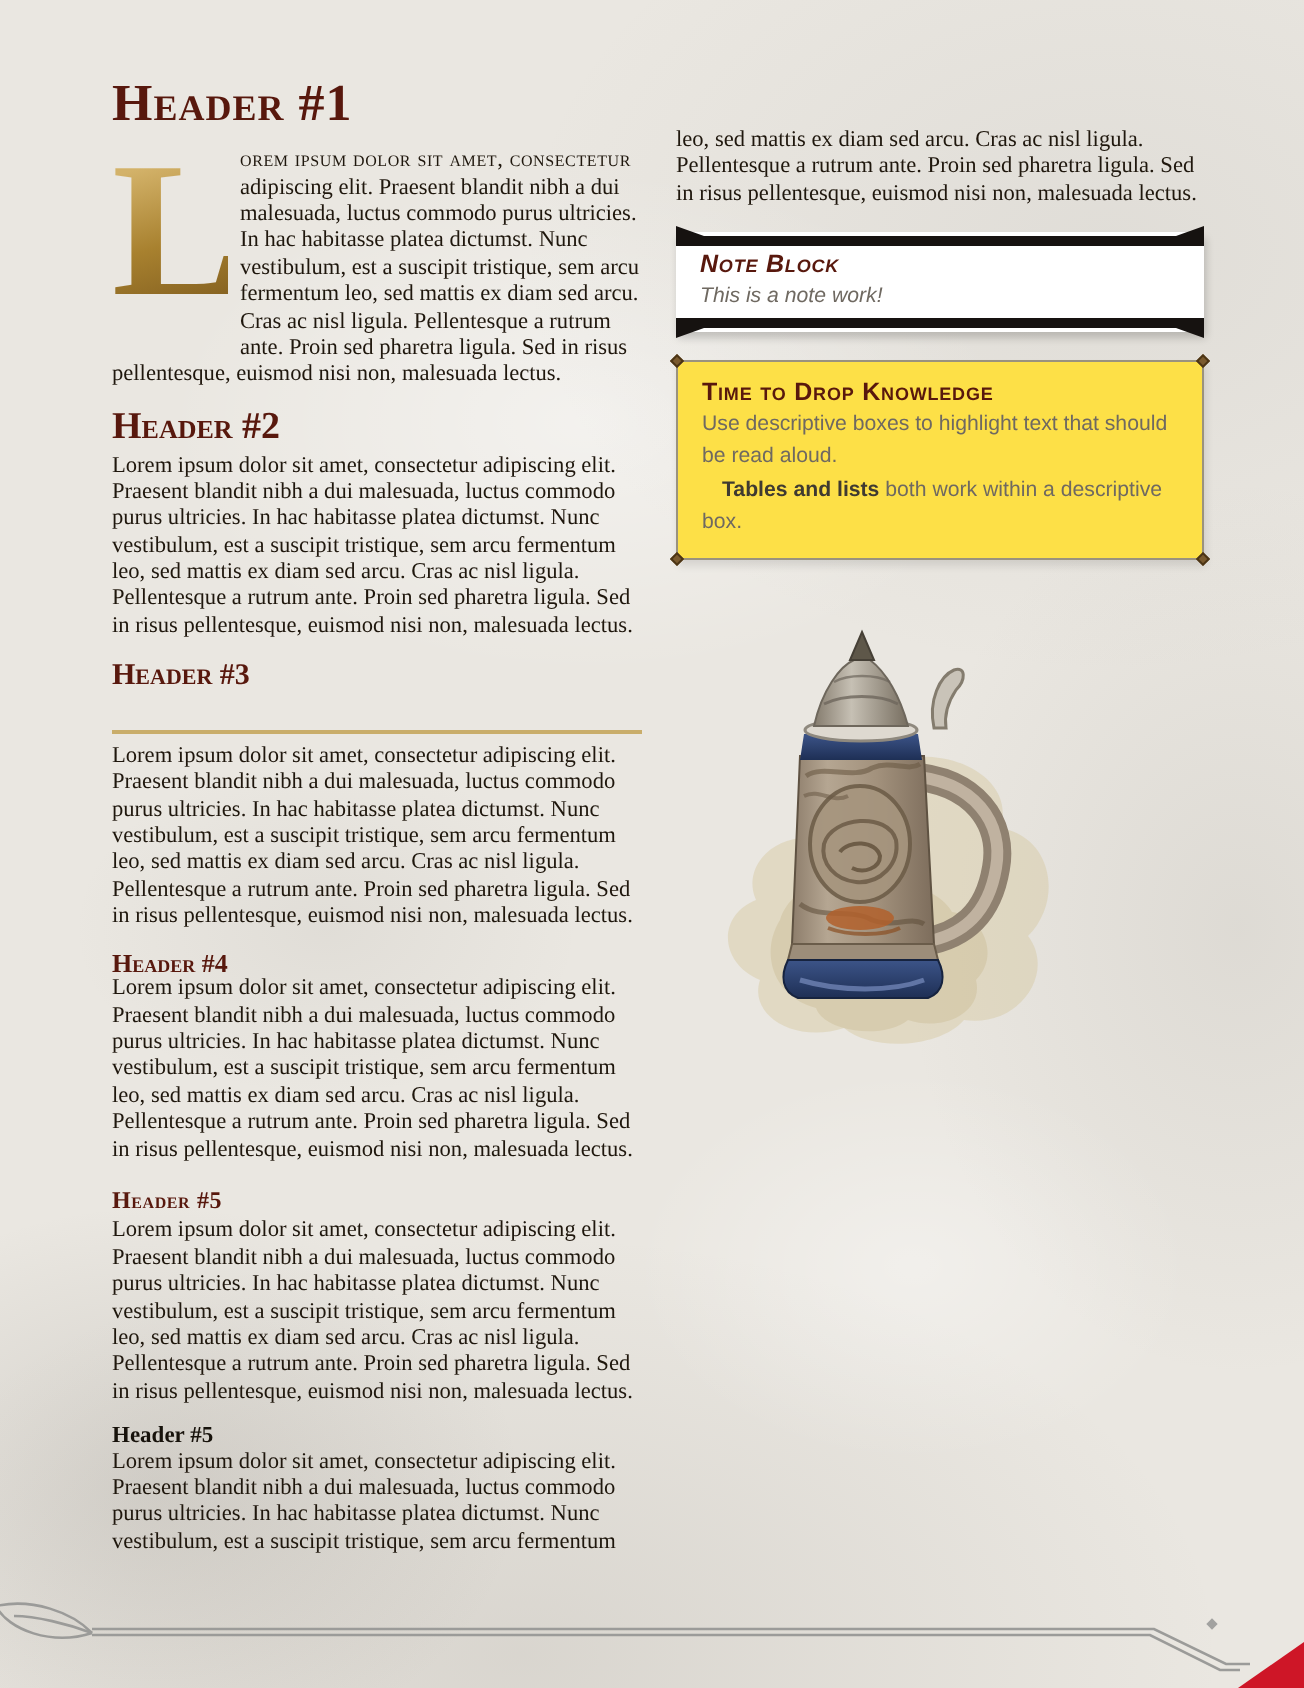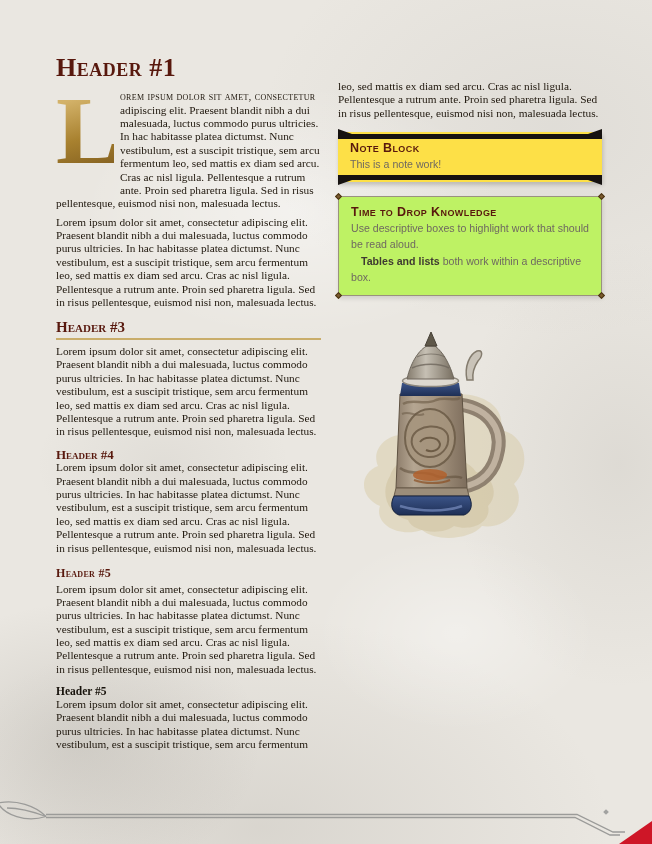--- a/index.html
+++ b/index.html
@@ -11,68 +11,69 @@
     background-image:
       radial-gradient(ellipse 260px 200px at 12% 88%, rgba(125,120,112,.20), transparent 70%),
       radial-gradient(ellipse 420px 300px at 85% 15%, rgba(150,148,144,.12), transparent 70%),
       radial-gradient(ellipse 240px 320px at 95% 55%, rgba(146,142,134,.14), transparent 70%),
       radial-gradient(ellipse 300px 180px at 45% 25%, rgba(255,255,255,.45), transparent 70%),
       radial-gradient(ellipse 200px 140px at 70% 75%, rgba(255,255,255,.35), transparent 70%),
       radial-gradient(ellipse 500px 300px at 40% 98%, rgba(128,122,112,.16), transparent 70%),
       radial-gradient(ellipse 180px 120px at 25% 55%, rgba(140,136,128,.10), transparent 70%);
   }
   .page { position:absolute; inset:0; overflow:hidden; }
-  .columns { position:absolute; top:54px; left:56px; width:546px; display:flex; gap:17px; }
+  .columns { position:absolute; top:38px; left:56px; width:546px; display:flex; gap:17px; }
   .col { width:265px; }
   .col-right { width:264px; padding-top:26px; }
 
   
   .h1,.h2,.h3,.h4,.h5 { font-variant:small-caps; font-weight:bold; color:#58180D; margin:0; line-height:1.05; }
   .h1 { font-size:26px; margin-bottom:9px; letter-spacing:.5px; }
   .h2 { font-size:19px; margin-top:9px; margin-bottom:3px; }
-  .h3 { font-size:15px; margin-top:11px; margin-bottom:5px; border-bottom:2px solid #c9ad6a; padding-bottom:2px; }
+  .h3 { font-size:15px; margin-top:11px; margin-bottom:5px; border-bottom:2px solid #c9ad6a; padding-bottom:18px; }
   .h4 { font-size:13px; margin-top:9px; margin-bottom:0; }
   .h5 { font-size:12px; margin-top:12px; margin-bottom:3px; letter-spacing:.3px; }
   .h6 { font-size:11.5px; font-weight:bold; color:#17120b; margin:9px 0 0 0; line-height:1.1; }
 
   
   p.body { font-size:11.3px; line-height:1.185; margin:0 0 5px 0; color:#1f170d; }
 
   
   .dropcap-para { margin-left:-9px; }
   .dropcap {
     float:left; font-size:96px; line-height:.82; height:104px; width:58px;
     margin:2px 6px 0 0; font-weight:bold;
     background:linear-gradient(165deg,#d3b269 10%,#a8812f 45%,#6d4c17 95%);
     -webkit-background-clip:text; background-clip:text; color:transparent;
     text-shadow:none;
   }
   .lead-caps { font-variant:small-caps; letter-spacing:.3px; }
 
   
   .note {
-    position:relative; background:#fde047; margin:12px 0 0 0;
+    position:relative; background:#ffffff; margin:12px 0 0 0;
     padding:9px 12px 10px 12px;
     box-shadow:1px 3px 4px rgba(0,0,0,.18);
+    font-style:italic;
   }
   .note-bar { position:absolute; left:0; width:100%; height:10px; display:block; }
   .note-bar.top { top:-3px; }
   .note-bar.bottom { bottom:-3px; }
   .note-title, .desc-title {
     font-family:"Liberation Sans", sans-serif; font-variant:small-caps; font-weight:bold;
     font-size:12.5px; color:#58180D; letter-spacing:.4px; margin:0 0 2px 0;
   }
   .note-body, .desc-body {
     font-family:"Liberation Sans", sans-serif; font-size:10.6px; line-height:1.45;
     color:#6f6961; margin:0;
   }
 
   
   .descbox {
-    position:relative; background:#bef264; border:1px solid #9a927e;
+    position:relative; background:#fde047; border:1px solid #9a927e;
     margin:14px 0 0 0; padding:8px 12px 10px 12px;
     box-shadow:1px 3px 4px rgba(0,0,0,.10);
   }
   .corner-dot {
     position:absolute; width:5px; height:5px; background:#7a5a2e; border:1px solid #4c3515;
     transform:rotate(45deg);
   }
   .corner-dot.tl { top:-3px; left:-3px; } .corner-dot.tr { top:-3px; right:-3px; }
   .corner-dot.bl { bottom:-3px; left:-3px; } .corner-dot.br { bottom:-3px; right:-3px; }
   .desc-body.indent { text-indent:10px; margin-top:2px; }
@@ -89,20 +90,21 @@
 
 <div class="page">
 
   <div class="columns">
 
     <div class="col">
       <div class="h1">Header #1</div>
 
       <p class="body dropcap-para"><span class="dropcap">L</span><span class="lead-caps">orem ipsum dolor sit amet, consectetur</span><span> adipiscing elit. Praesent blandit nibh a dui malesuada, luctus commodo purus ultricies. In hac habitasse platea dictumst. Nunc vestibulum, est a suscipit tristique, sem arcu fermentum leo, sed mattis ex diam sed arcu. Cras ac nisl ligula. Pellentesque a rutrum ante. Proin sed pharetra ligula. Sed in risus pellentesque, euismod nisi non, malesuada lectus.</span></p>
 
+      <div class="h2">Header #2</div>
       <p class="body">Lorem ipsum dolor sit amet, consectetur adipiscing elit. Praesent blandit nibh a dui malesuada, luctus commodo purus ultricies. In hac habitasse platea dictumst. Nunc vestibulum, est a suscipit tristique, sem arcu fermentum leo, sed mattis ex diam sed arcu. Cras ac nisl ligula. Pellentesque a rutrum ante. Proin sed pharetra ligula. Sed in risus pellentesque, euismod nisi non, malesuada lectus.</p>
 
       <div class="h3">Header #3</div>
       <p class="body">Lorem ipsum dolor sit amet, consectetur adipiscing elit. Praesent blandit nibh a dui malesuada, luctus commodo purus ultricies. In hac habitasse platea dictumst. Nunc vestibulum, est a suscipit tristique, sem arcu fermentum leo, sed mattis ex diam sed arcu. Cras ac nisl ligula. Pellentesque a rutrum ante. Proin sed pharetra ligula. Sed in risus pellentesque, euismod nisi non, malesuada lectus.</p>
 
       <div class="h4">Header #4</div>
       <p class="body">Lorem ipsum dolor sit amet, consectetur adipiscing elit. Praesent blandit nibh a dui malesuada, luctus commodo purus ultricies. In hac habitasse platea dictumst. Nunc vestibulum, est a suscipit tristique, sem arcu fermentum leo, sed mattis ex diam sed arcu. Cras ac nisl ligula. Pellentesque a rutrum ante. Proin sed pharetra ligula. Sed in risus pellentesque, euismod nisi non, malesuada lectus.</p>
 
       <div class="h5">Header #5</div>
       <p class="body">Lorem ipsum dolor sit amet, consectetur adipiscing elit. Praesent blandit nibh a dui malesuada, luctus commodo purus ultricies. In hac habitasse platea dictumst. Nunc vestibulum, est a suscipit tristique, sem arcu fermentum leo, sed mattis ex diam sed arcu. Cras ac nisl ligula. Pellentesque a rutrum ante. Proin sed pharetra ligula. Sed in risus pellentesque, euismod nisi non, malesuada lectus.</p>
@@ -124,21 +126,21 @@
             <polygon points="0,0 264,0 264,10 250,5 14,5 0,10" fill="#161210"></polygon>
           </svg>
       </div>
 
       <div class="descbox">
         <span class="corner-dot tl"></span>
         <span class="corner-dot tr"></span>
         <span class="corner-dot bl"></span>
         <span class="corner-dot br"></span>
         <div class="desc-title">Time to Drop Knowledge</div>
-        <p class="desc-body">Use descriptive boxes to highlight work that should be read aloud.</p>
+        <p class="desc-body">Use descriptive boxes to highlight text that should be read aloud.</p>
         <p class="desc-body indent"><span class="desc-bold">Tables and lists</span><span> both work within a descriptive box.</span></p>
       </div>
 
       <div class="stein-wrap">
         <svg width="210" height="220" viewBox="0 0 210 220" role="img" aria-label="Watercolor illustration of a German beer stein with pointed pewter lid, blue bands and relief-carved body">
           <defs>
             <linearGradient id="bodyGrad" x1="0" y1="0" x2="1" y2="0">
               <stop offset="0" stop-color="#8d7d6b"></stop>
                 <stop offset=".25" stop-color="#b5a692"></stop>
               <stop offset=".6" stop-color="#a2917c"></stop>

